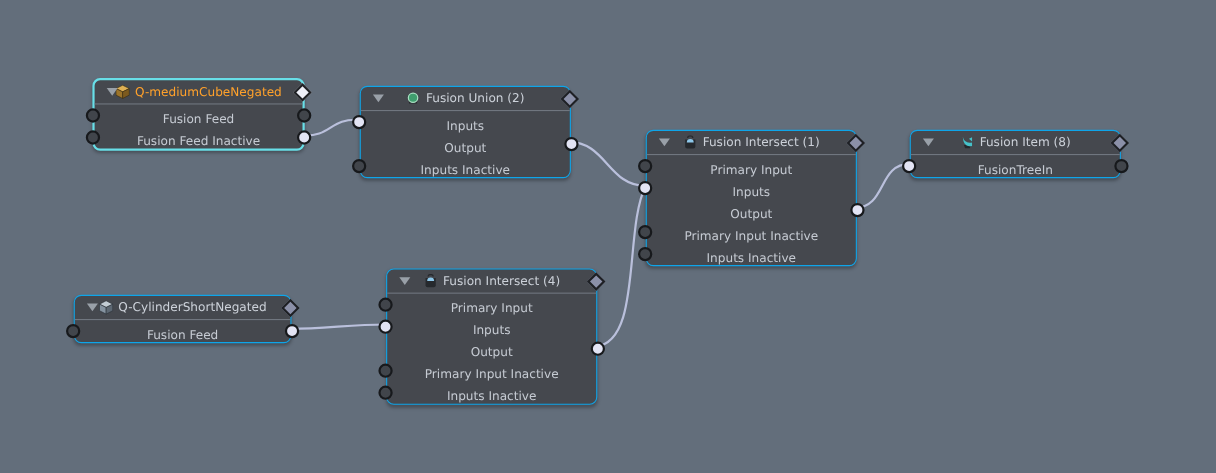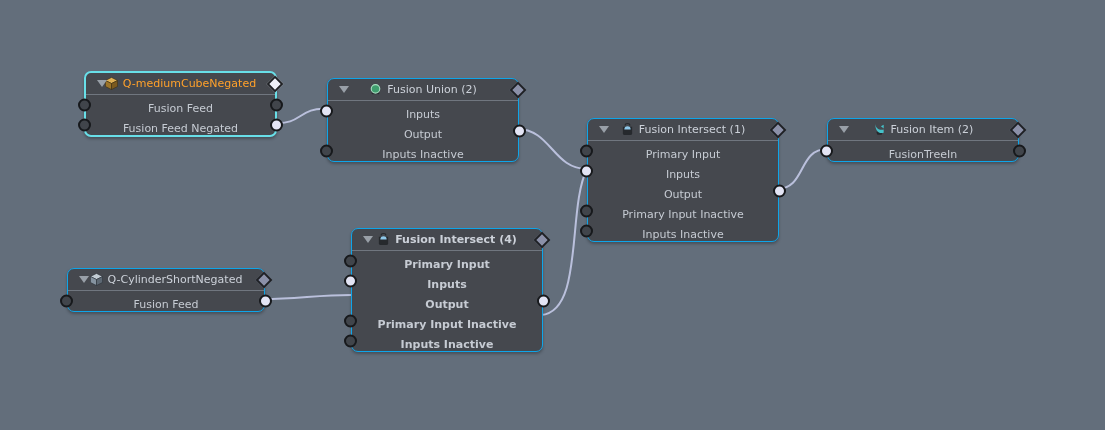--- a/index.html
+++ b/index.html
@@ -60,21 +60,21 @@
       <span class="node-title">Q-mediumCubeNegated</span>
       <span class="diamond"></span>
     </div>
     <div class="node-row">
       <span class="port left"></span>
       <span>Fusion Feed</span>
       <span class="port right"></span>
     </div>
     <div class="node-row">
       <span class="port left"></span>
-      <span>Fusion Feed Negated</span>
+      <span>Fusion Feed Inactive</span>
       <span class="port right connected"></span>
     </div>
   </div>
 
   <div class="node" style="left:327px;top:78px;width:190px;">
     <div class="node-header">
       <span class="tri"></span>
       <span class="node-icon">
         <svg width="13" height="13" viewBox="0 0 14 14">
           <path d="M3,8.5 h8 v3.5 h-8 z" fill="#26292d"></path>
@@ -137,21 +137,21 @@
   <div class="node" style="left:827px;top:118px;width:190px;">
     <div class="node-header">
       <span class="tri"></span>
       <span class="node-icon">
         <svg width="13" height="13" viewBox="0 0 14 14">
           <path d="M3.5,9.5 h7 l-1.2,3.2 h-4.6 z" fill="#26292d"></path>
           <path d="M2.5,1 c0.5,4.5 4,7 9,6 l0,3.5 c-6,1.5 -9,-3 -9,-9.5 z" fill="#45c1c9"></path>
           <path d="M11.5,6 l0,-4 -3,1.4 z" fill="#45c1c9"></path>
         </svg>
       </span>
-      <span class="node-title">Fusion Item (2)</span>
+      <span class="node-title">Fusion Item (8)</span>
       <span class="diamond"></span>
     </div>
     <div class="node-row">
       <span class="port left connected"></span>
       <span>FusionTreeIn</span>
       <span class="port right"></span>
     </div>
   </div>
 
   <div class="node" style="left:67px;top:268px;width:196px;">
@@ -167,21 +167,21 @@
       <span class="node-title">Q-CylinderShortNegated</span>
       <span class="diamond"></span>
     </div>
     <div class="node-row">
       <span class="port left"></span>
       <span>Fusion Feed</span>
       <span class="port right connected"></span>
     </div>
   </div>
 
-  <div class="node" style="left:351px;top:228px;width:190px;font-weight:bold;">
+  <div class="node" style="left:351px;top:244px;width:190px;">
     <div class="node-header">
       <span class="tri"></span>
       <span class="node-icon">
         <svg width="13" height="13" viewBox="0 0 14 14">
           <path d="M4.5,2.6 a2.5,2 0 0 1 5,0" fill="none" stroke="#26292d" stroke-width="1.2"></path>
           <path d="M2,4 h10 v7 a2,2 0 0 1 -2,2 h-6 a2,2 0 0 1 -2,-2 z" fill="#26292d"></path>
           <path d="M3.6,7 a3.4,3.4 0 0 1 6.8,0 z" fill="#8ec8ea"></path>
         </svg>
       </span>
       <span class="node-title">Fusion Intersect (4)</span>

